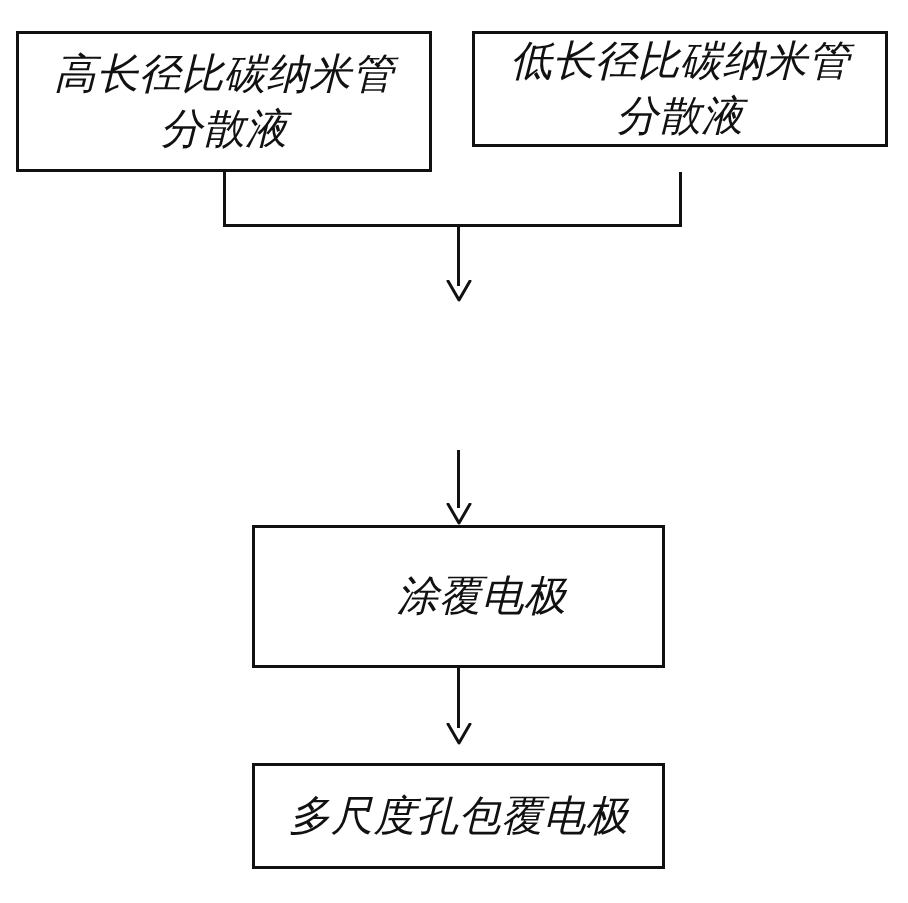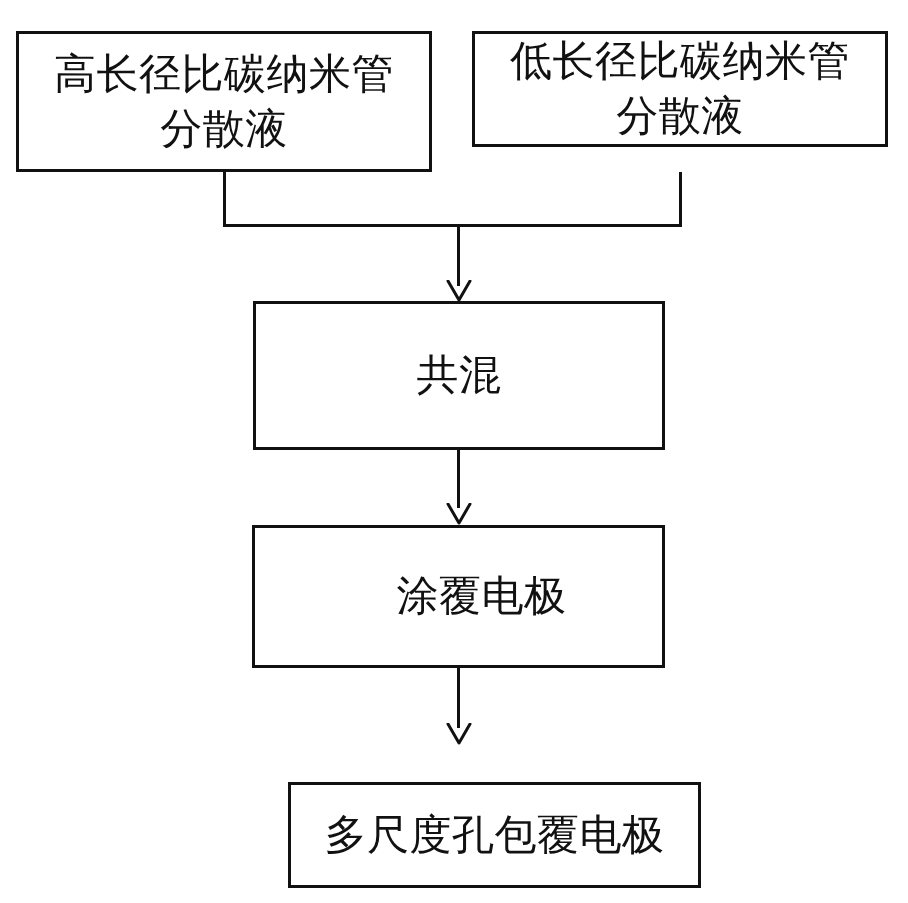--- a/index.html
+++ b/index.html
@@ -10,20 +10,21 @@
   }
   body {
     font-family: "DejaVu Sans", "Liberation Sans", sans-serif;
   }
   #canvas {
     position: relative;
     width: 908px;
     height: 903px;
     background: #ffffff;
     overflow: hidden;
+    font-style: italic;
   }
   .node {
     position: absolute;
     box-sizing: border-box;
     border: 3px solid #111111;
     background: #ffffff;
     display: flex;
     align-items: center;
     justify-content: center;
     text-align: center;
@@ -34,21 +35,21 @@
     letter-spacing: 0.5px;
     white-space: pre-line;
     font-weight: 400;
   }
 
   
   #node-high-ar  { left: 16px;  top: 31px;  width: 416px; height: 141px; }
   #node-low-ar   { left: 472px; top: 31px;  width: 416px; height: 116px; }
   #node-blend    { left: 253px; top: 301px; width: 412px; height: 149px; }
   #node-coat     { left: 252px; top: 525px; width: 413px; height: 143px; }
-  #node-final    { left: 252px; top: 782px; width: 413px; height: 106px; margin-left: 36px; }
+  #node-final    { left: 252px; top: 763px; width: 413px; height: 106px; }
 
   #node-high-ar .node-label,
   #node-low-ar  .node-label { font-size: 42px; }
   #node-blend   .node-label { font-size: 42px; }
   #node-coat    .node-label { font-size: 42px; margin-left: 46px; }
   #node-final   .node-label { font-size: 42px; }
 
   
   .vline {
     position: absolute;
@@ -90,23 +91,20 @@
   <div class="node" id="node-high-ar">
     <span class="node-label">高长径比碳纳米管
 分散液</span>
   </div>
 
   <div class="node" id="node-low-ar">
     <span class="node-label">低长径比碳纳米管
 分散液</span>
   </div>
 
-  <div class="node" id="node-blend">
-    <span class="node-label">共混</span>
-  </div>
 
   <div class="node" id="node-coat">
     <span class="node-label">涂覆电极</span>
   </div>
 
   <div class="node" id="node-final">
     <span class="node-label">多尺度孔包覆电极</span>
   </div>
 
   <div class="vline" id="merge-stub-left"></div>

